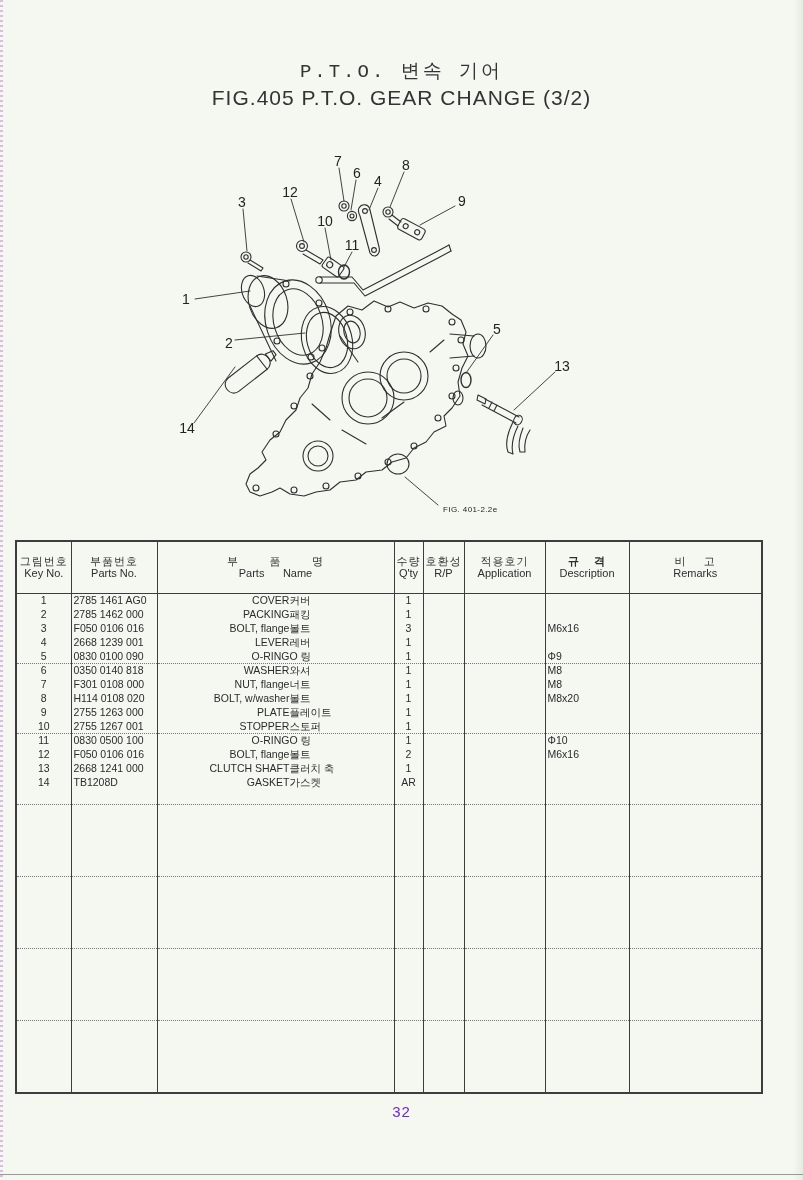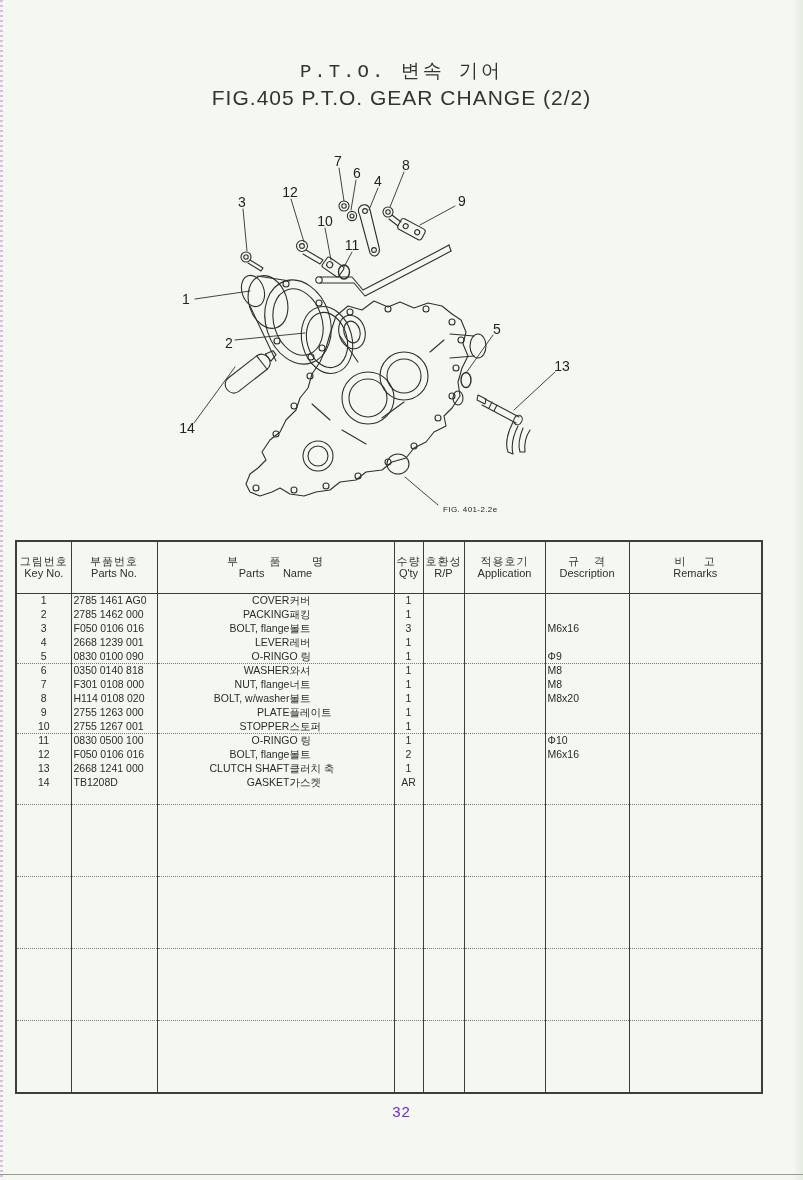--- a/index.html
+++ b/index.html
@@ -37,21 +37,21 @@
     font-size:10.5px;line-height:1.15;
     padding:0 2px;overflow:hidden;white-space:nowrap;
   }
   table.parts th:first-child,table.parts td:first-child{border-left:none;}
   tr.hdr{height:52px;}
   tr.hdr th{border-bottom:1.5px solid #3d3d3d;font-size:11px;margin-left:8px;}
   .hk{display:block;letter-spacing:1px;}
   .he{display:block;}
   .th-name .hk{word-spacing:2.4em;}
   .th-name .he{word-spacing:1.4em;}
-  .th-desc .hk{word-spacing:.9em;}
+  .th-desc .hk{word-spacing:.9em;font-weight:bold;}
   .th-rem .hk{word-spacing:1.2em;}
   tr.data-row{height:14px;}
   tr.data-row td{color:#2b2b2b;}
   td.c-key{text-align:center;}
   td.c-qty{text-align:center;}
   td.c-pno{padding-left:3px;}
   td.c-name{padding-left:3px;}
   td.c-name .nm{display:inline-block;text-align:right;}
   td.c-name .en{width:56%;}
   td.c-desc{padding-left:4px;}
@@ -64,21 +64,21 @@
     font-size:15px;color:#6d28d9;letter-spacing:1px;}
 </style>
 </head>
 <body>
 
 <div class="edge-left"></div>
 <div class="edge-right"></div>
 <div class="scanline-bottom"></div>
 
 <div class="title-kr">P.T.O. 변속 기어</div>
-<div class="title-en">FIG.405  P.T.O. GEAR CHANGE (2/2)</div>
+<div class="title-en">FIG.405  P.T.O. GEAR CHANGE (3/2)</div>
 
 <div class="diagram">
 <svg viewBox="150 140 520 390" xmlns="http://www.w3.org/2000/svg" fill="none" stroke="#2f2f2f" stroke-width="1.1" stroke-linejoin="round" stroke-linecap="round">
 
   <g>
     <path d="M336,316 L348,306 L362,310 L374,301 L388,307 L400,302 L414,308 L428,303 L442,306 L452,314
              L461,320 L466,332 L463,344 L468,356 L462,368 L458,382 L460,396 L452,408 L444,416 L446,426
              L434,432 L426,442 L414,448 L406,458 L392,462 L382,470 L366,472 L356,480 L340,482 L330,490
              L316,492 L304,496 L290,494 L280,488 L272,492 L260,496 L250,492 L246,484 L250,474 L258,468
              L266,460 L262,452 L270,440 L280,432 L286,420 L296,410 L300,398 L308,388 L312,374 L320,362

